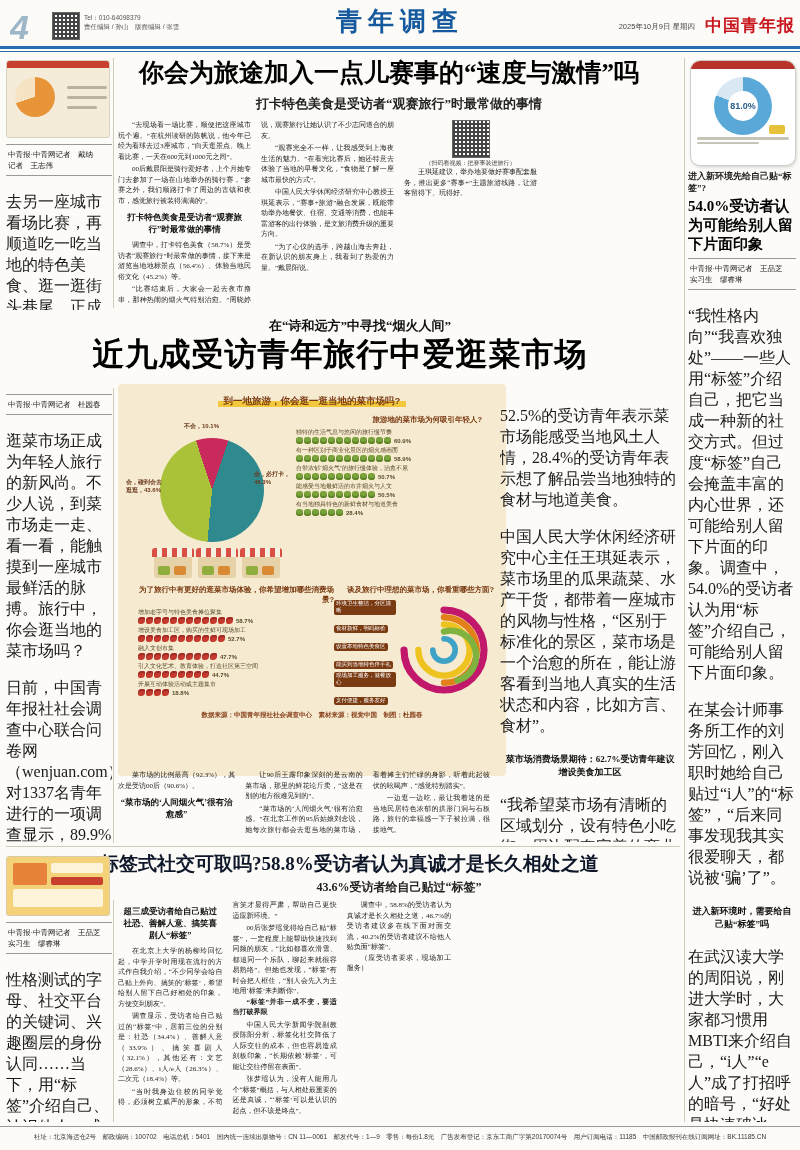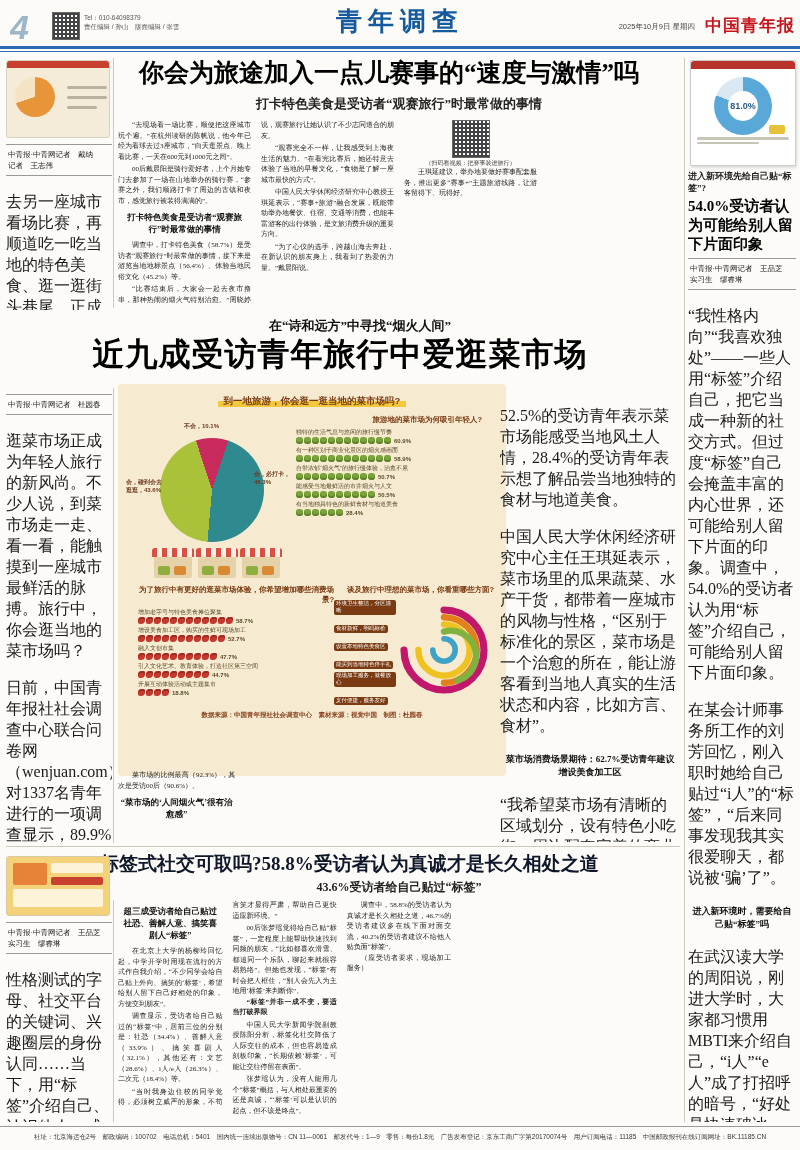--- a/index.html
+++ b/index.html
@@ -44,21 +44,21 @@
   .h-rail{font:bold 15px/19px "Liberation Serif",serif;color:#000;}
   .kicker-rail{font:bold 9px/12px "Liberation Serif",serif;color:#222;}
 
   
   .card{border:1px solid #d8d2c2;border-radius:3px;background:#f4ecd9;}
   .card .bar{height:7px;background:#c8412f;border-radius:2px 2px 0 0;}
   .gline{height:3px;background:#b9b2a0;margin:3px 6px;border-radius:2px;}
   .pie-mini{border-radius:50%;background:conic-gradient(#e8953a 0 70%,#f6e3c4 0 100%);}
   .card2{border:1px solid #d8c9a8;border-radius:3px;background:#f3d27a;}
   .blk{position:absolute;border-radius:2px;}
-  .card3{background:#fff;border:1px solid #ccc;border-radius:1px;box-shadow:1px 2px 3px rgba(0,0,0,.12);}
+  .card3{background:#fff;border:1px solid #ccc;border-radius:10px;box-shadow:1px 2px 3px rgba(0,0,0,.12);}
   .donut-wrap{position:relative;border-radius:50%;}
   .donut-hole{position:absolute;left:50%;top:50%;transform:translate(-50%,-50%);
               width:52%;height:52%;background:#fff;border-radius:50%;
               display:flex;align-items:center;justify-content:center;
               font:bold 9px "Liberation Sans",sans-serif;color:#2a5d8a;}
 
   
   .info{background:#f6ead0;border-radius:4px;padding:6px 8px;}
   .info-title{font:bold 9.5px/13px "Liberation Sans",sans-serif;color:#7a3b12;text-align:center;
               background:linear-gradient(transparent 55%,#f2c93c 55%);display:inline-block;padding:0 6px;}
@@ -393,20 +393,25 @@
         <p>“我希望菜市场有清晰的区域划分，设有特色小吃街，周边配套完善的商业区，还可以增设一些本地特色农产品的介绍牌，帮助游客了解食材背后的地方文化。”张馨玉还希望，菜市场能多办一些活动，比如主打当地美食的市集，并设置打卡点，方便分享传播。</p>
       </div>
 
   </div>
 
   <div class="abs flow cols3" style="left:118px;top:770px;width:372px;height:72px;">
     <div>
         <p>菜市场的比例最高（92.3%），其次是受访00后（90.6%）。</p>
       </div>
     <div class="subhead-col">“菜市场的‘人间烟火气’很有治愈感”</div>
+    <div>
+        <p>让90后王露印象深刻的是云南的菜市场，那里的鲜花论斤卖，“这是在别的地方很难见到的”。</p>
+        <p>“菜市场的‘人间烟火气’很有治愈感。”在北京工作的95后姑娘刘念说，她每次旅行都会去逛当地的菜市场，看着摊主们忙碌的身影，听着此起彼伏的吆喝声，“感觉特别踏实”。</p>
+        <p>一边逛一边吃，最让我着迷的是当地民居特色浓郁的拱形门洞与石板路，旅行的幸福感一下子被拉满，很接地气。</p>
+      </div>
   </div>
 
   <div class="hline" style="left:6px;top:846px;width:674px;"></div>
   <div class="abs" style="left:100px;top:852px;width:580px;height:26px;">
     <div class="h-bottom">标签式社交可取吗?58.8%受访者认为真诚才是长久相处之道</div>
   </div>
   <div class="abs" style="left:118px;top:880px;width:562px;height:16px;">
     <div class="deck-sm">43.6%受访者给自己贴过“标签”</div>
   </div>
 

